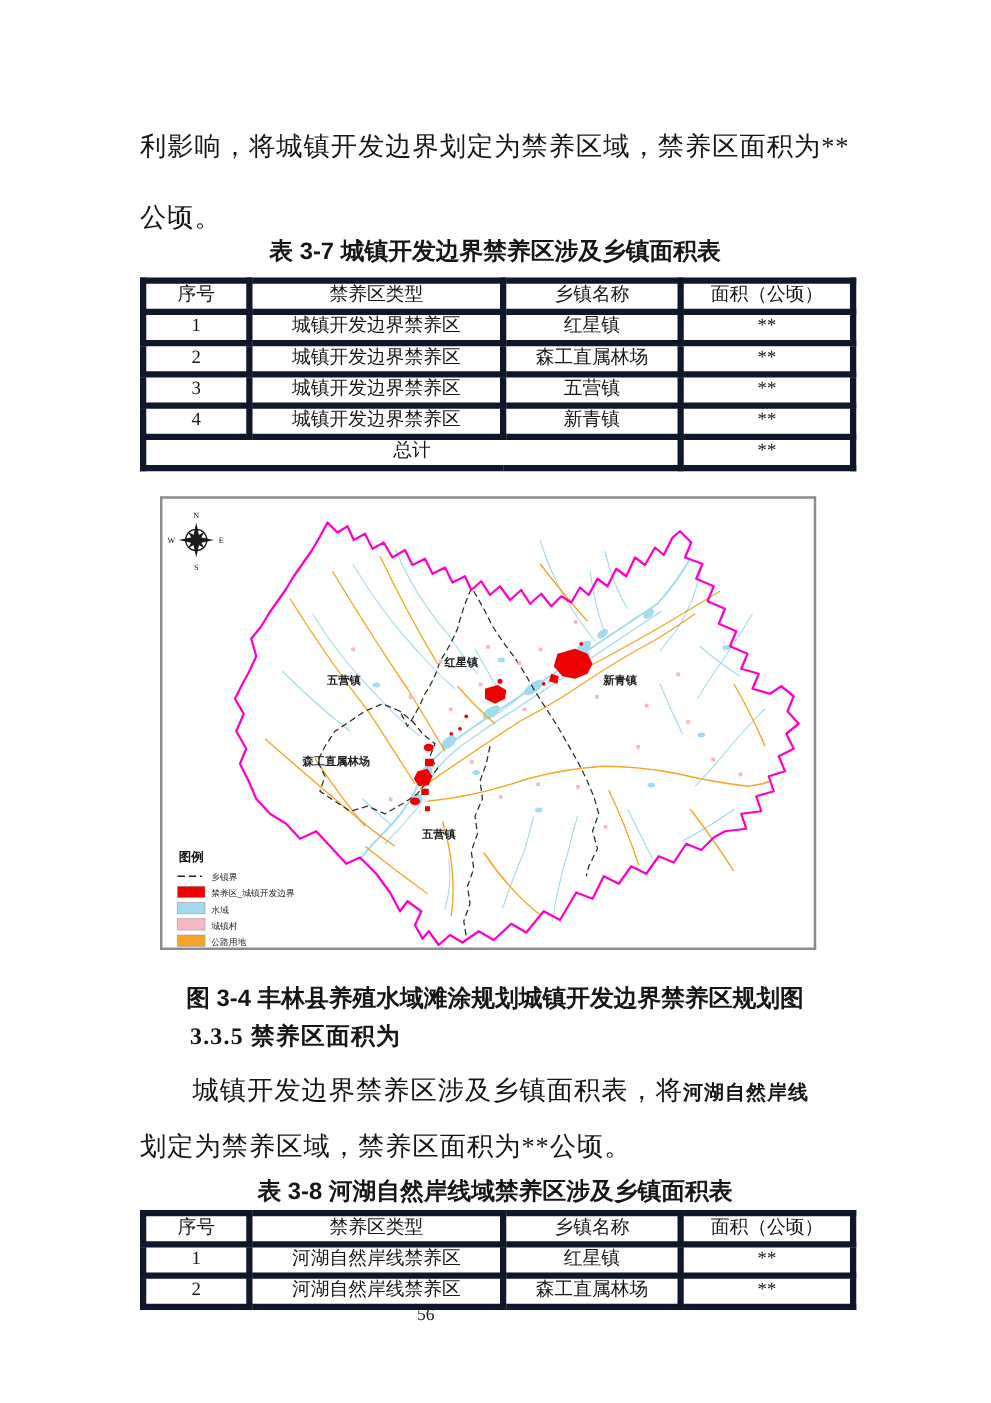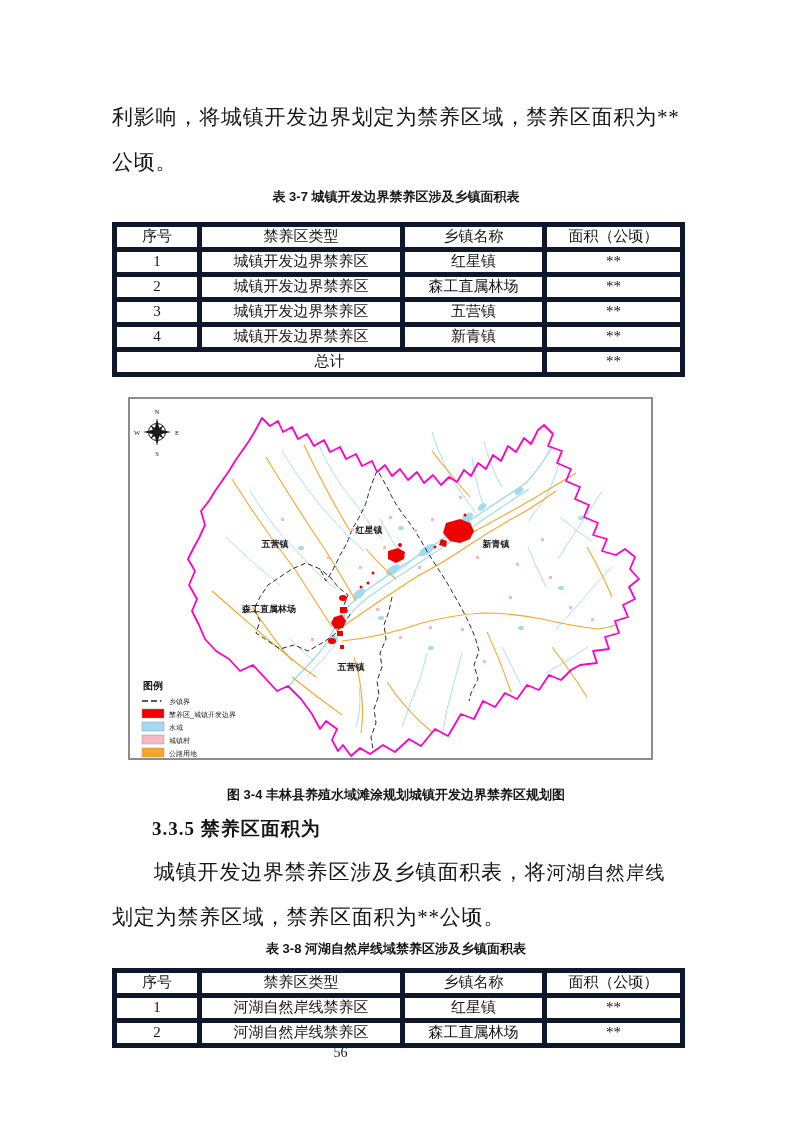--- a/index.html
+++ b/index.html
@@ -1,42 +1,42 @@
 <!DOCTYPE html>
 <html><head>
 <meta charset="utf-8">
 <style>
   html,body{margin:0;padding:0;background:#ffffff;}
   .page{position:relative;width:793px;height:1122px;background:#fff;overflow:hidden;
         font-family:"Liberation Serif","DejaVu Serif",serif;color:#161616;margin-top:12px;}
   .body-line{position:absolute;left:112px;width:572px;font-size:21px;letter-spacing:0.8px;white-space:nowrap;}
   .caption{position:absolute;left:112px;width:568px;text-align:center;
-           font-family:"Liberation Sans","DejaVu Sans",sans-serif;font-weight:bold;font-size:13px;}
+           font-family:"Liberation Sans","DejaVu Sans",sans-serif;font-weight:bold;font-size:19px;}
   table.data{position:absolute;left:112px;width:568px;border-collapse:collapse;table-layout:fixed;
              font-size:15px;border:2px solid #000;}
   table.data td{border:5px solid #0f172a;height:20px;text-align:center;vertical-align:middle;
                 padding:0;line-height:1.05;overflow:hidden;}
   .map-panel{position:absolute;left:128px;top:385px;width:521px;height:359px;
              border:2px solid #8c8c8c;background:#fff;}
   .map-panel svg{display:block;}
   .heading{position:absolute;left:152px;top:804px;font-size:19px;font-weight:bold;letter-spacing:1px;}
-  .hei{font-family:"Liberation Sans","DejaVu Sans",sans-serif;font-weight:normal;font-size:19px;}
+  .hei{font-family:"Liberation Sans","DejaVu Sans",sans-serif;font-weight:bold;font-size:16px;}
   .pagenum{position:absolute;left:0;top:1033px;width:681px;text-align:center;font-size:14px;}
   .town-label{font-size:9px;font-weight:bold;fill:#1c1c1c;text-anchor:middle;
               font-family:"Liberation Serif","DejaVu Serif",serif;}
   .legend-label{font-size:7px;fill:#222;font-family:"Liberation Sans","DejaVu Sans",sans-serif;}
   .compass-letter{font-size:6.5px;fill:#111;text-anchor:middle;font-family:"Liberation Serif",serif;}
 </style>
 </head>
 <body>
 
 <div class="page">
 
   <div class="body-line" style="top:91px;">利影响，将城镇开发边界划定为禁养区域，禁养区面积为**</div>
-  <div class="body-line" style="top:136px;font-family:Liberation Mono, monospace;">公顷。</div>
+  <div class="body-line" style="top:148px;font-family:Liberation Mono, monospace;">公顷。</div>
 
   <div class="caption" style="top:176px;">表 3-7 城镇开发边界禁养区涉及乡镇面积表</div>
 
   <table class="data" style="top:210px;">
     <colgroup>
         <col style="width:85px">
         <col style="width:203px">
         <col style="width:142px">
         <col style="width:138px">
       </colgroup>

